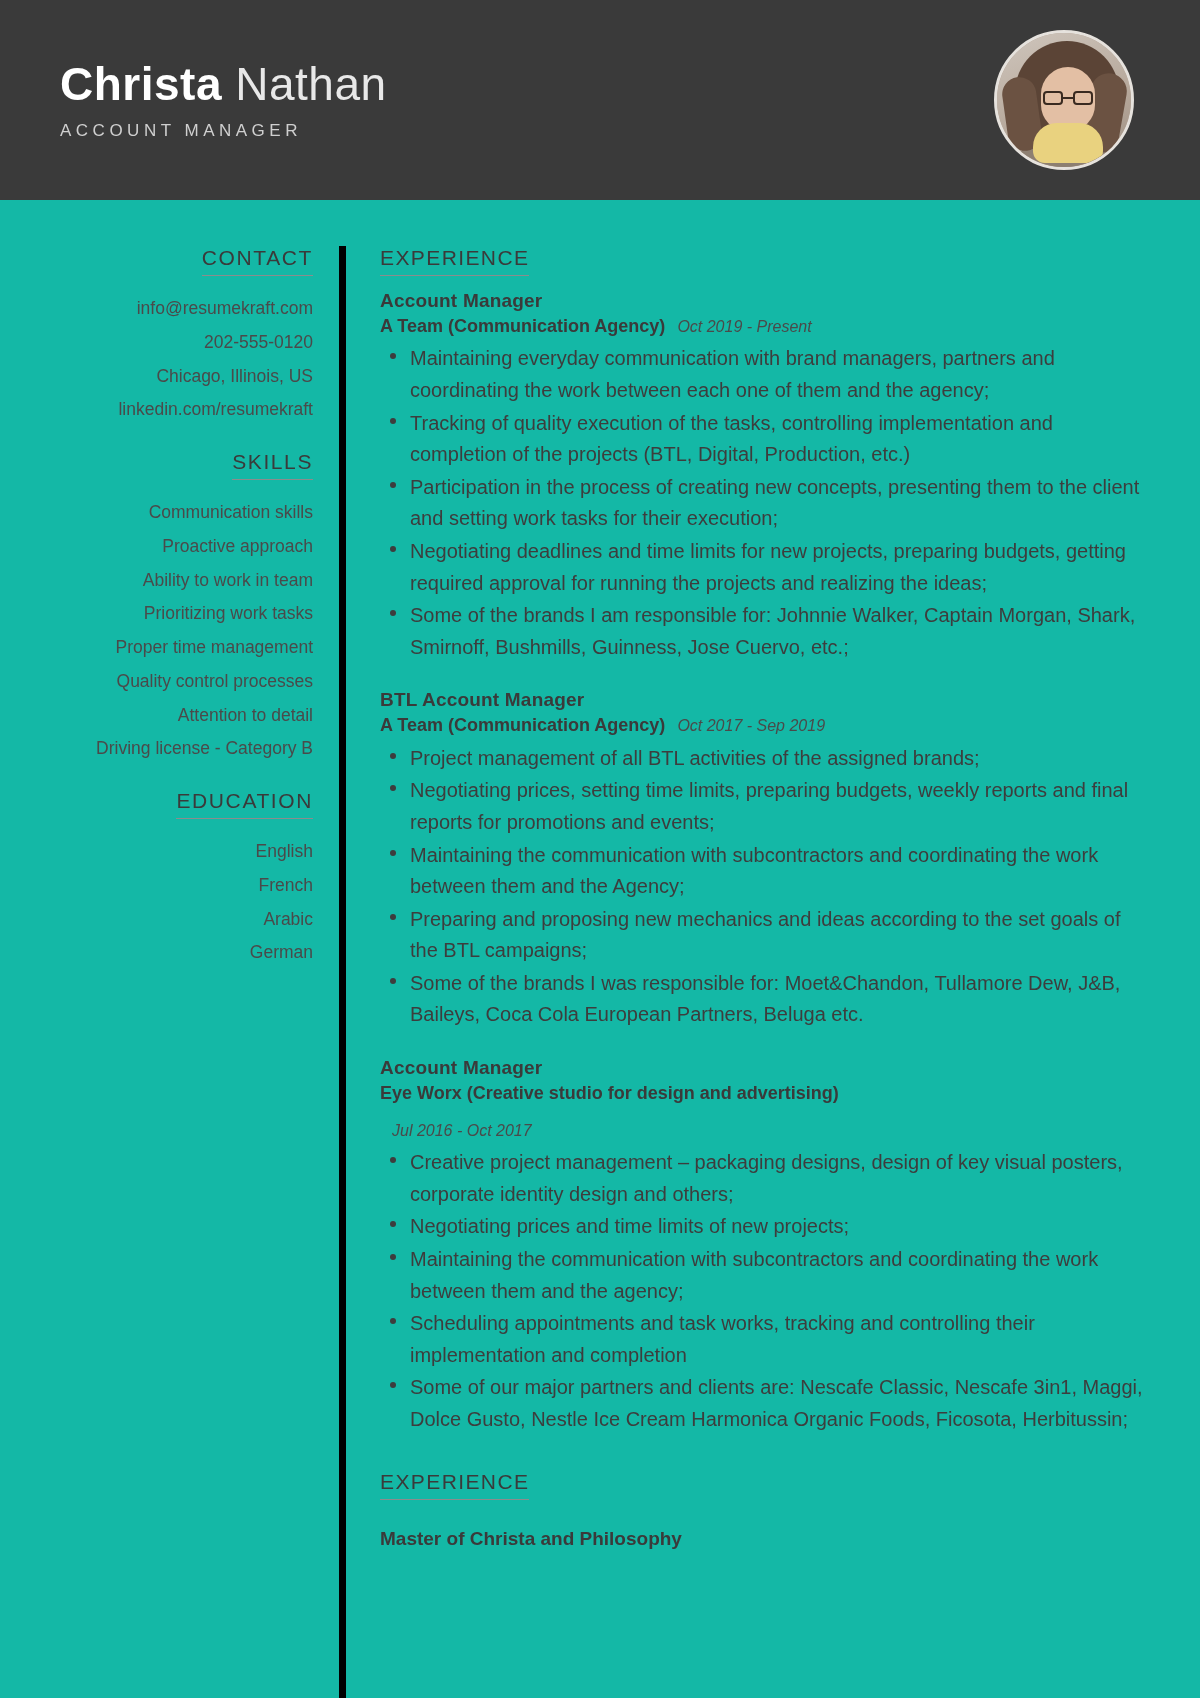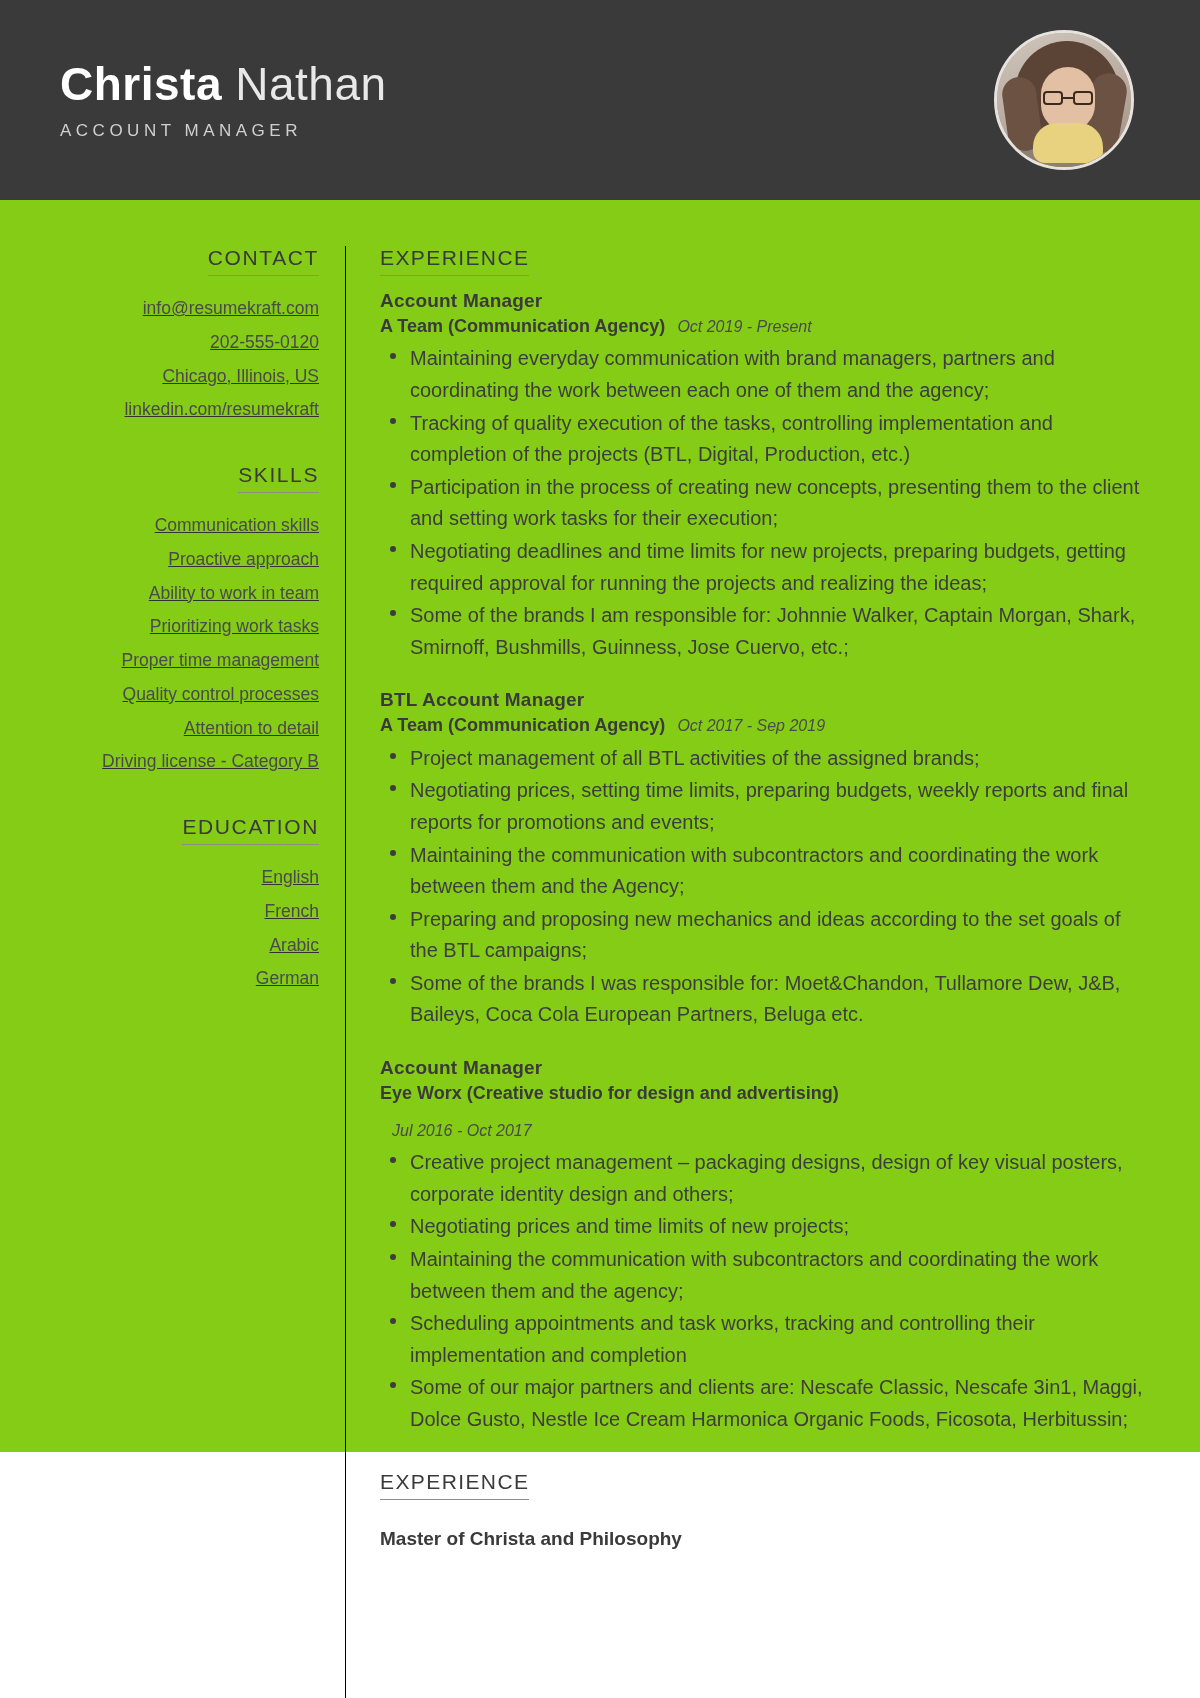--- a/index.html
+++ b/index.html
@@ -4,21 +4,21 @@
 <style>
   * { box-sizing: border-box; margin: 0; padding: 0; }
   body {
     width: 1200px;
     height: 1698px;
     background: #ffffff;
     font-family: "Liberation Sans", sans-serif;
     color: #333333;
     overflow: hidden;
   }
-  .page { width: 1200px; height: 1452px; position: relative; background: #84cc16; }
+  .page { width: 1200px; height: 1698px; position: relative; background: #14b8a6; }
 
   
   .header {
     background: #3a3a3a;
     height: 200px;
     padding: 0 56px;
     display: flex;
     align-items: center;
     justify-content: space-between;
     position: relative;
@@ -91,39 +91,38 @@
   .content {
     display: flex;
     padding: 46px 56px 0 44px;
     height: calc(1698px - 200px);
   }
   .sidebar {
     width: 302px;
     flex: 0 0 302px;
     text-align: right;
     padding-right: 26px;
-    border-right: 1px solid #000000;
-    text-decoration: underline;
+    border-right: 7px solid #000000;
   }
   .main {
     flex: 1;
     padding-left: 34px;
   }
 
   .sec-head {
     font-size: 21px;
     letter-spacing: 1.6px;
     color: #3a3a3a;
     font-weight: 400;
     display: inline-block;
     border-bottom: 1.5px solid #8c8c8c;
     padding-bottom: 5px;
     margin-bottom: 16px;
   }
-  .sidebar .sec + .sec { margin-top: 36px; }
+  .sidebar .sec + .sec { margin-top: 23px; }
   .sidebar-line {
     font-size: 17.5px;
     line-height: 1.93;
     color: #4a4a4a;
     font-weight: 400;
   }
 
   .main .sec-head { letter-spacing: 1.4px; margin-bottom: 14px; }
   .job { margin-bottom: 26px; }
   .job-role {

